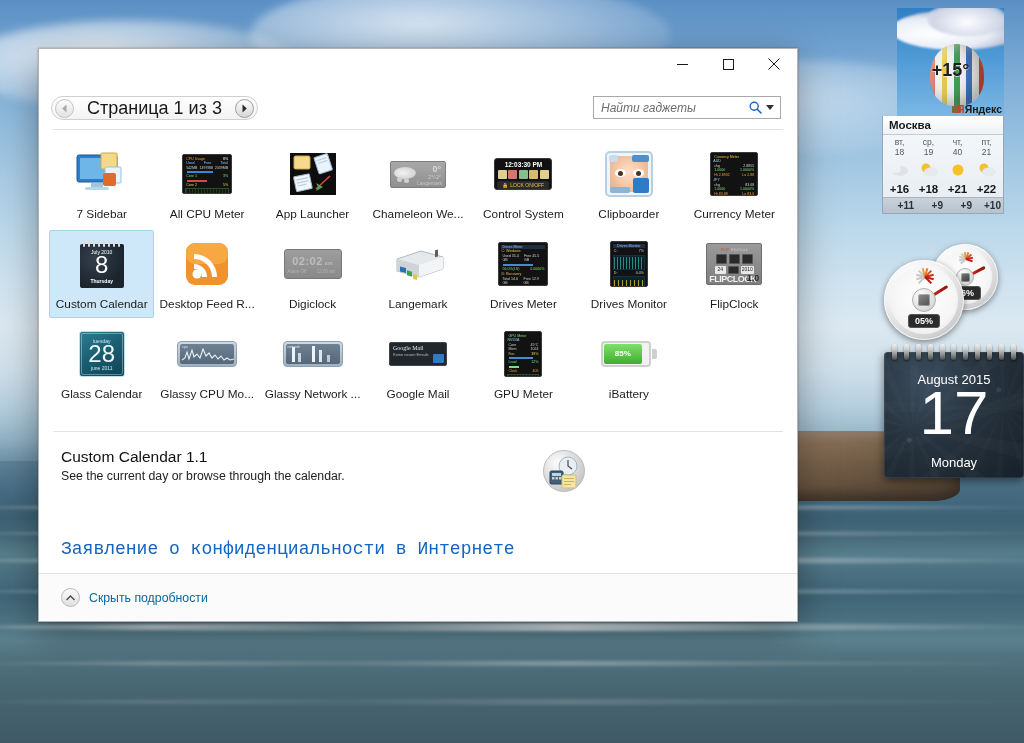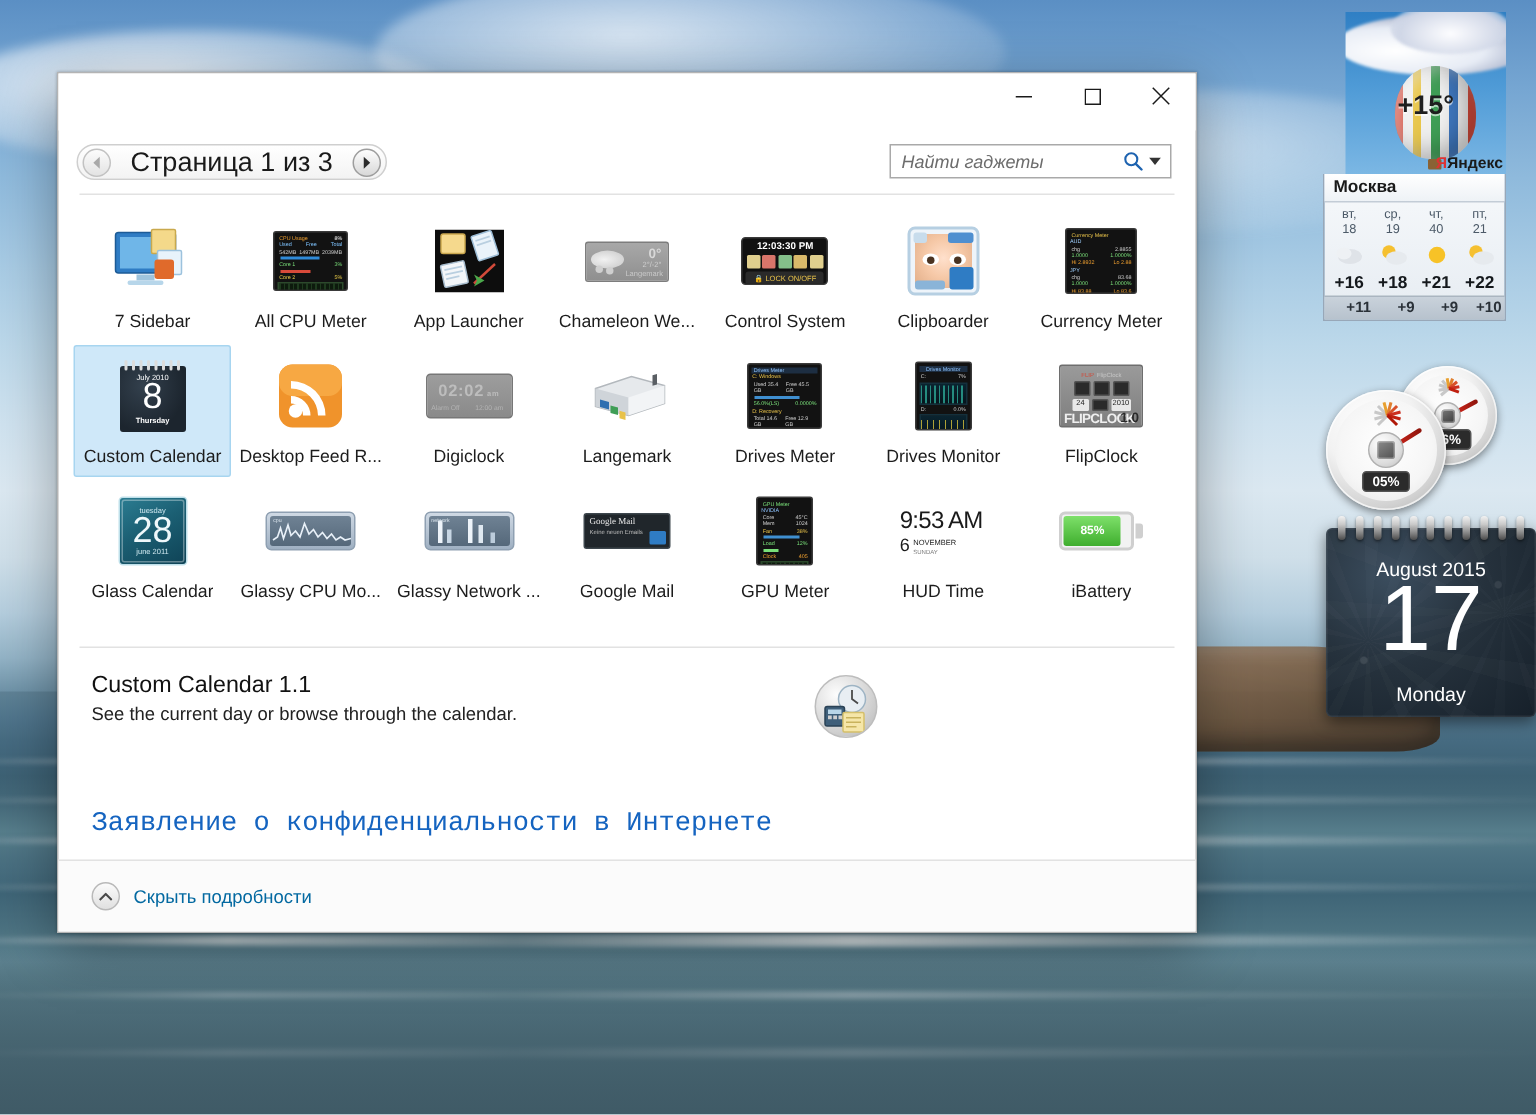--- a/index.html
+++ b/index.html
@@ -759,31 +759,20 @@
               <div class="txtrow" style="color:#f0a030;">
                   <span>Clock</span>
                   <span>405</span>
                 </div>
               <div style="margin-top:1px;height:11px;background:repeating-linear-gradient(90deg,#1e3a1e 0 1px,#0d1a0d 1px 3px);border:1px solid #2c4a2c;"></div>
             </div>
           </div>
           <div class="gadget-label">GPU Meter</div>
         </div>
 
-        <div class="gadget">
-          <div class="gadget-thumb">
-            <div style="width:62px;height:34px;position:relative;">
-              <div style="position:absolute;left:2px;top:2px;font-size:16px;color:#1a1a1a;letter-spacing:-.5px;">9:53 AM</div>
-              <div style="position:absolute;left:2px;bottom:1px;font-size:12px;color:#1a1a1a;">6</div>
-              <div style="position:absolute;left:11px;bottom:6px;font-size:5px;color:#1a1a1a;">NOVEMBER</div>
-              <div style="position:absolute;left:11px;bottom:1px;font-size:4px;color:#7a7a7a;">SUNDAY</div>
-            </div>
-          </div>
-          <div class="gadget-label">HUD Time</div>
-        </div>
 
         <div class="gadget">
           <div class="gadget-thumb">
             <div style="width:56px;height:26px;position:relative;">
               <div style="position:absolute;left:0;top:0;width:50px;height:26px;border:2px solid #cfcfcf;border-radius:4px;background:#f2f2f2;"></div>
               <div style="position:absolute;left:3px;top:3px;width:38px;height:20px;border-radius:2px;background:linear-gradient(180deg,#7ee06a,#3fae2e);display:flex;align-items:center;justify-content:center;color:#fff;font-size:8px;font-weight:700;">85%</div>
               <div style="position:absolute;right:0;top:8px;width:5px;height:10px;background:#cfcfcf;border-radius:0 2px 2px 0;"></div>
             </div>
           </div>
           <div class="gadget-label">iBattery</div>

